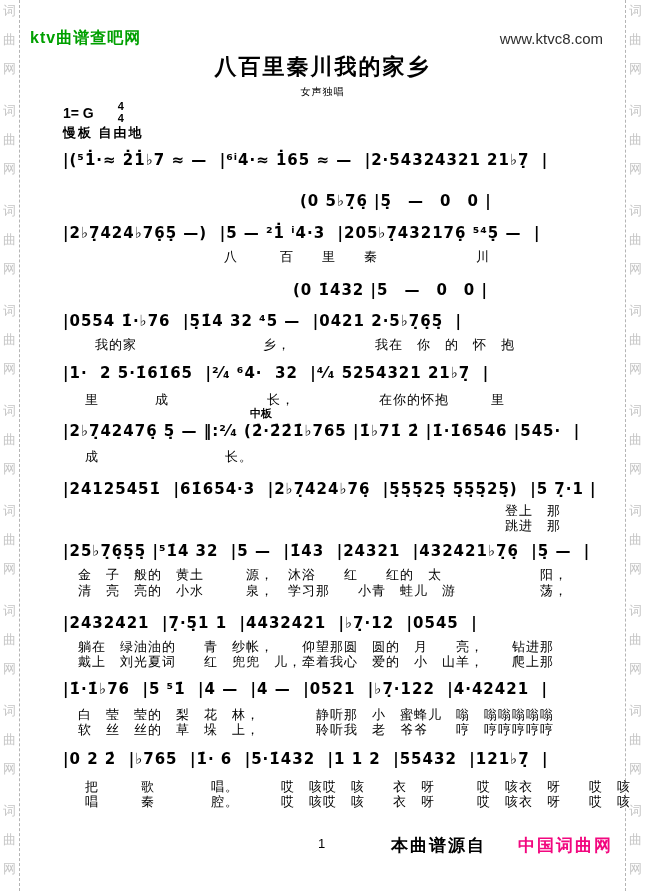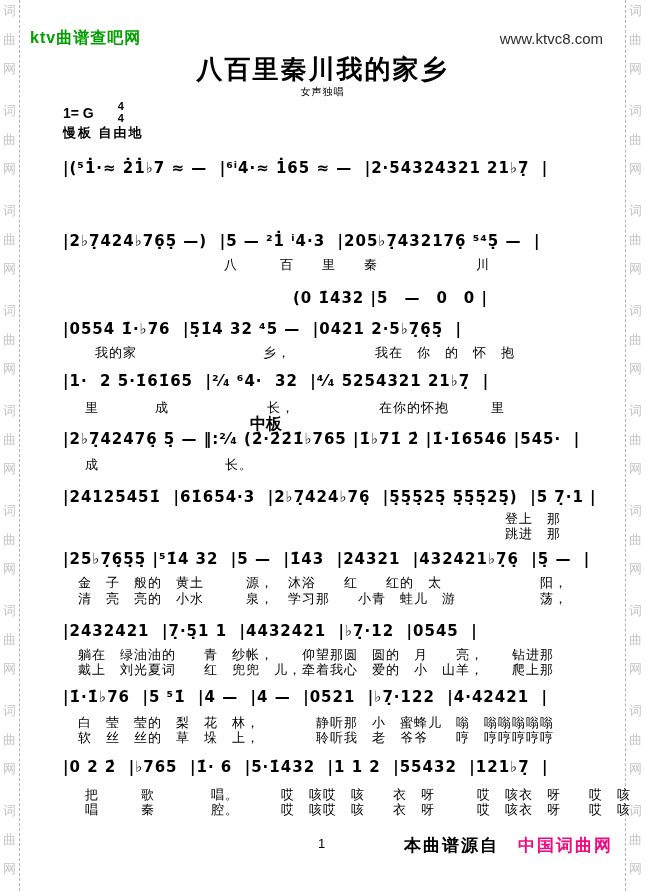--- a/index.html
+++ b/index.html
@@ -14,42 +14,42 @@
   .rail-left{left:0;border-right:1px dashed #b4b4b4;}
   .rail-right{right:0;border-left:1px dashed #b4b4b4;left:auto;}
   .rail-group{display:flex;flex-direction:column;align-items:center;margin-bottom:13px;}
   .rail-char{height:29px;display:block;}
 
   
   .site{position:absolute;left:30px;top:28px;font-size:16px;font-weight:bold;
         color:var(--brand-green,#00a000);letter-spacing:1px;}
   .url{position:absolute;right:42px;top:30px;font-size:15px;color:#2e2e2e;}
 
-  .title{position:absolute;left:0;right:0;top:52px;text-align:center;font-size:26px;
+  .title{position:absolute;left:0;right:0;top:52px;text-align:center;font-size:22px;
          font-weight:bold;letter-spacing:2px;}
   .subtitle{position:absolute;left:0;right:0;top:85px;text-align:center;font-size:10px;letter-spacing:1px;}
 
   
   .keyrow{position:absolute;left:63px;top:101px;font-size:14px;font-weight:bold;display:flex;align-items:center;gap:16px;}
   .frac{display:inline-flex;flex-direction:column;align-items:center;margin-left:8px;font-size:11px;line-height:1.0;font-weight:bold;}
   .frac .den{border-top:1px solid transparent;}
   .tempo{position:absolute;left:63px;top:124px;font-size:13px;font-weight:bold;letter-spacing:2px;}
   .credits{position:absolute;right:48px;top:99px;font-size:12px;line-height:15px;text-align:left;letter-spacing:1px;}
 
   
   #score{position:absolute;inset:0;}
-  .sl{position:absolute;white-space:pre;margin-top:8px;}
+  .sl{position:absolute;white-space:pre;}
   .notation{font-family:"DejaVu Sans",sans-serif;font-weight:bold;font-size:15px;letter-spacing:1px;}
   .cue{font-family:"DejaVu Sans",sans-serif;font-weight:bold;font-size:15px;letter-spacing:1px;}
   .lyrics{font-size:13px;letter-spacing:1px;}
-  .tempo-mark{font-size:16px;font-weight:bold;}
+  .tempo-mark{font-size:11px;font-weight:bold;}
 
   
   .pagenum{position:absolute;left:318px;top:836px;font-size:13px;}
-  .source{position:absolute;right:32px;top:834px;font-size:17px;font-weight:bold;letter-spacing:2px;display:flex;gap:19px;}
+  .source{position:absolute;right:32px;top:834px;font-size:17px;font-weight:bold;letter-spacing:2px;display:flex;gap:32px;}
   .source .pink{color:var(--source-pink,#f2077f);}
 </style>
 </head>
 <body>
 
 <div class="page">
 
   <div class="rail rail-left" id="rail-left">
       <div class="rail-group">
         <span class="rail-char">词</span>
@@ -156,20 +156,21 @@
     <span class="frac">
       <span class="num">4</span>
       <span class="den">4</span>
     </span>
   </div>
   <div class="tempo">慢板 自由地</div>
 
 
   <div id="score">
       <div class="sl notation" style="left: 63px; top: 151px;">|(⁵1̇·≈ 2̇1̇♭7 ≈ —  |⁶ⁱ4·≈ 1̇65 ≈ —  |2·54324321 21♭7̣  |</div>
+      <div class="sl cue" style="left: 300px; top: 192px;">(0 5♭7̣6̣ |5̣　—　0　0 |</div>
       <div class="sl notation" style="left: 63px; top: 224px;">|2♭7̣424♭76̣5̣ —)  |5 — ²1̇ ⁱ4·3  |205♭7̣432176̣ ⁵⁴5̣ —  |</div>
       <div class="sl lyrics" style="left: 224px; top: 248px;">八　　　百　　里　　秦　　　　　　　川</div>
       <div class="sl cue" style="left: 293px; top: 281px;">(0 1̇432 |5　—　0　0 |</div>
       <div class="sl notation" style="left: 63px; top: 312px;">|0554 1̇·♭76  |5̣1̇4 32 ⁴5 —  |0421 2·5♭7̣6̣5̣  |</div>
       <div class="sl lyrics" style="left: 95px; top: 336px;">我的家　　　　　　　　　乡，　　　　　　我在　你　的　怀　抱</div>
       <div class="sl notation" style="left: 63px; top: 364px;">|1·  2 5·1̇61̇65  |²⁄₄ ⁶4·  32  |⁴⁄₄ 5254321 21♭7̣  |</div>
       <div class="sl lyrics" style="left: 85px; top: 391px;">里　　　　成　　　　　　　长，　　　　　　在你的怀抱　　　里</div>
       <div class="sl tempo-mark" style="left: 250px; top: 406px;">中板</div>
       <div class="sl notation" style="left: 63px; top: 422px;">|2♭7̣42476̣ 5̣ — ‖:²⁄₄ (2̇·2̇2̇1̇♭765 |1̇♭71̇ 2̇ |1̇·1̇6546 |545·  |</div>
       <div class="sl lyrics" style="left: 85px; top: 448px;">成　　　　　　　　　长。</div>

